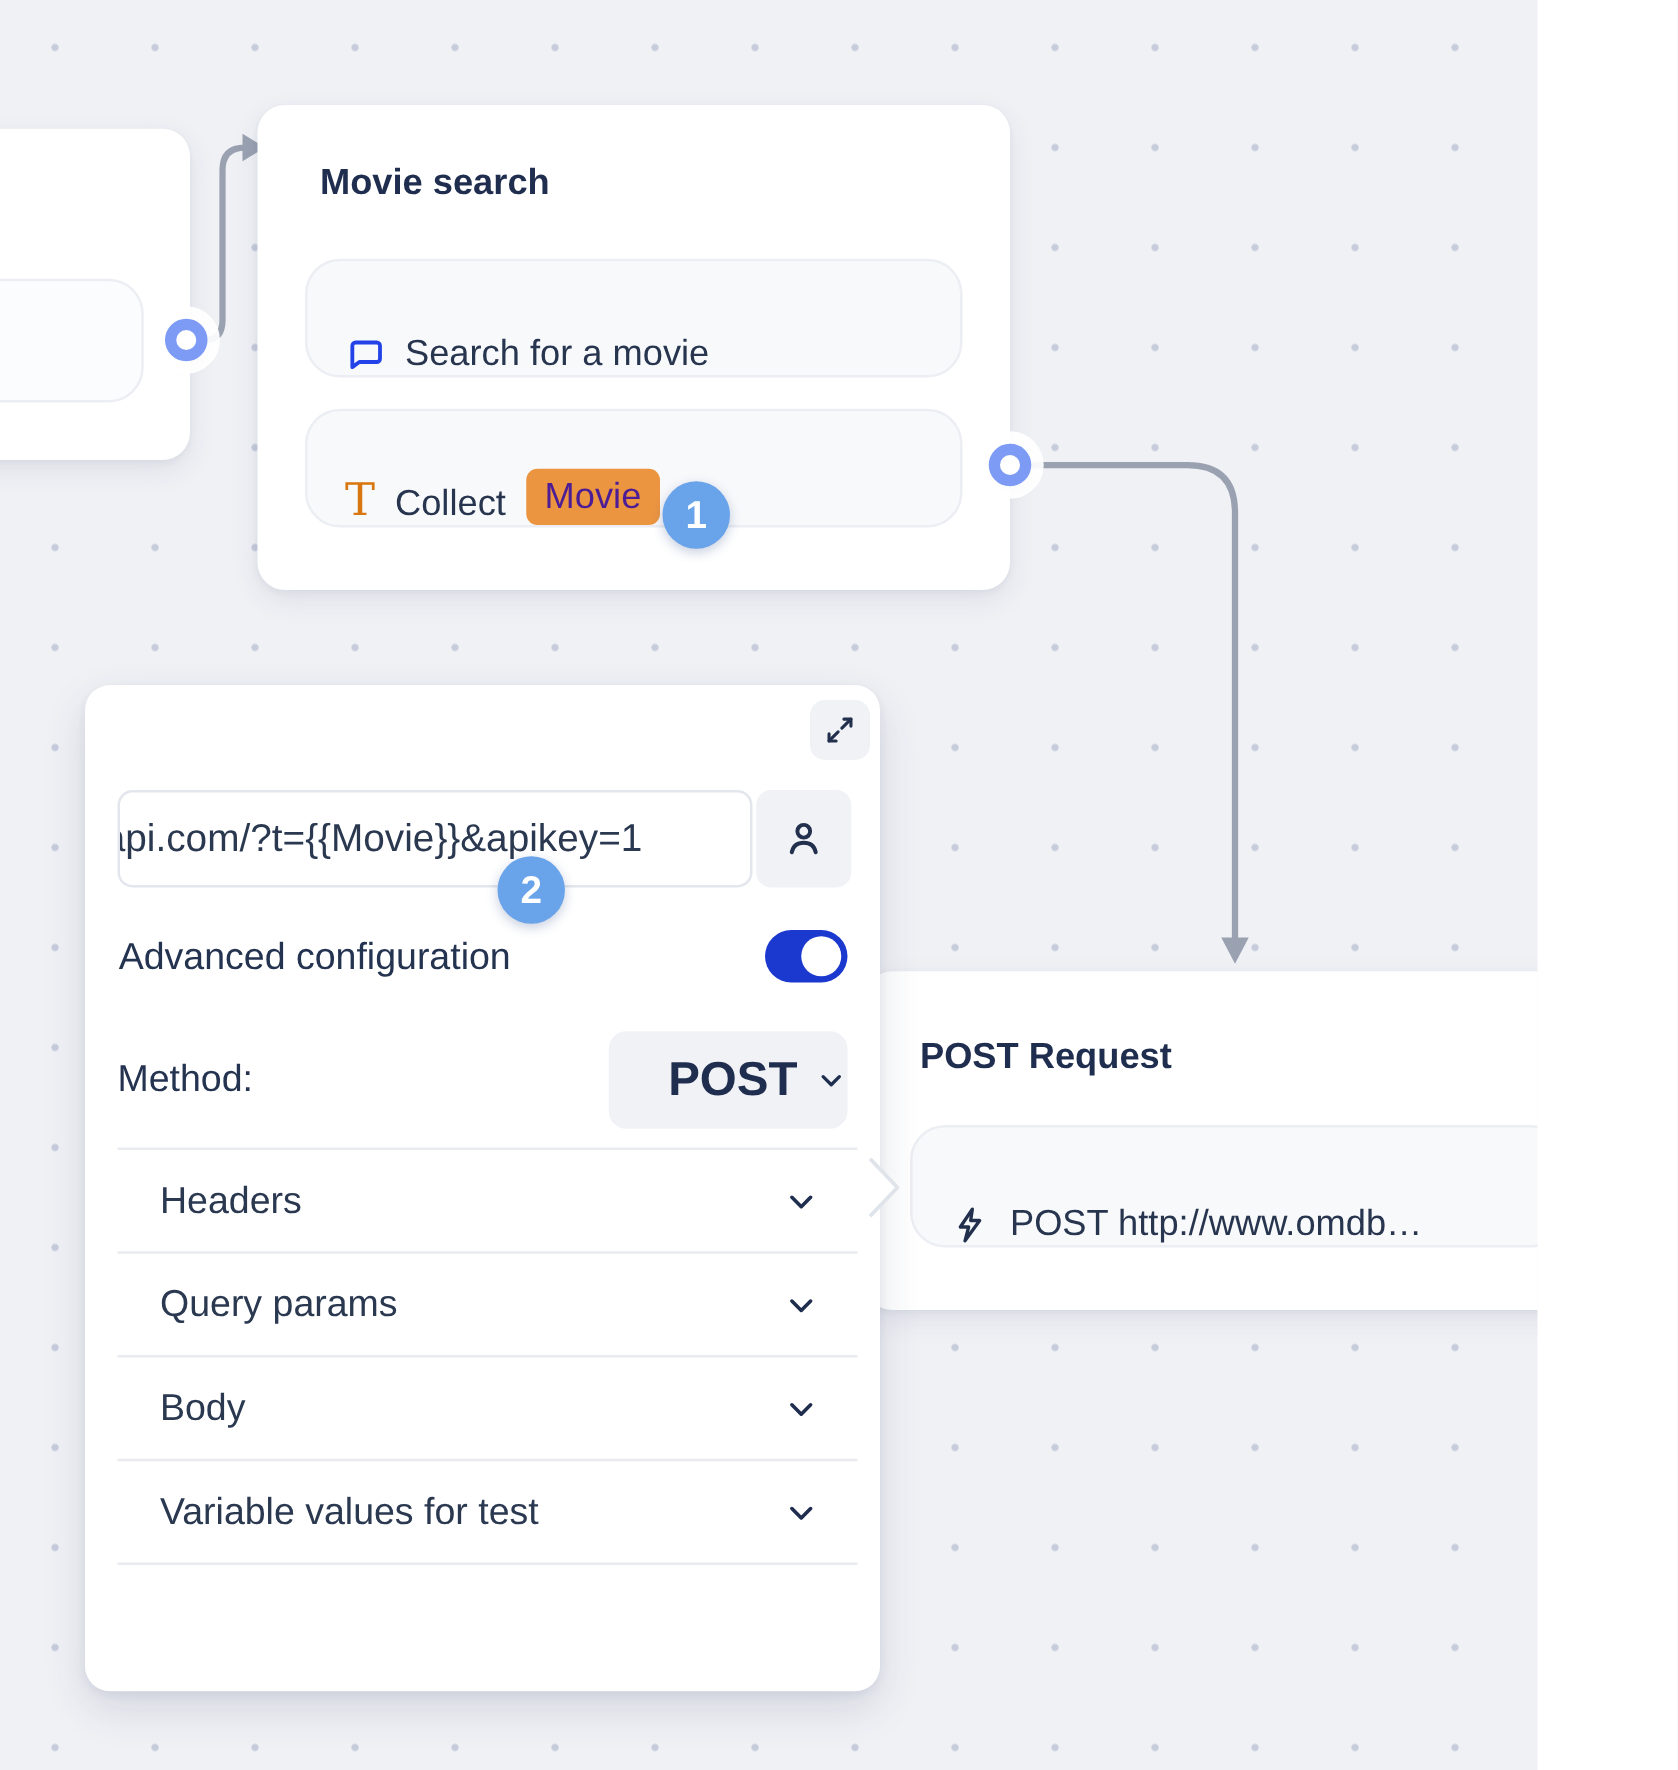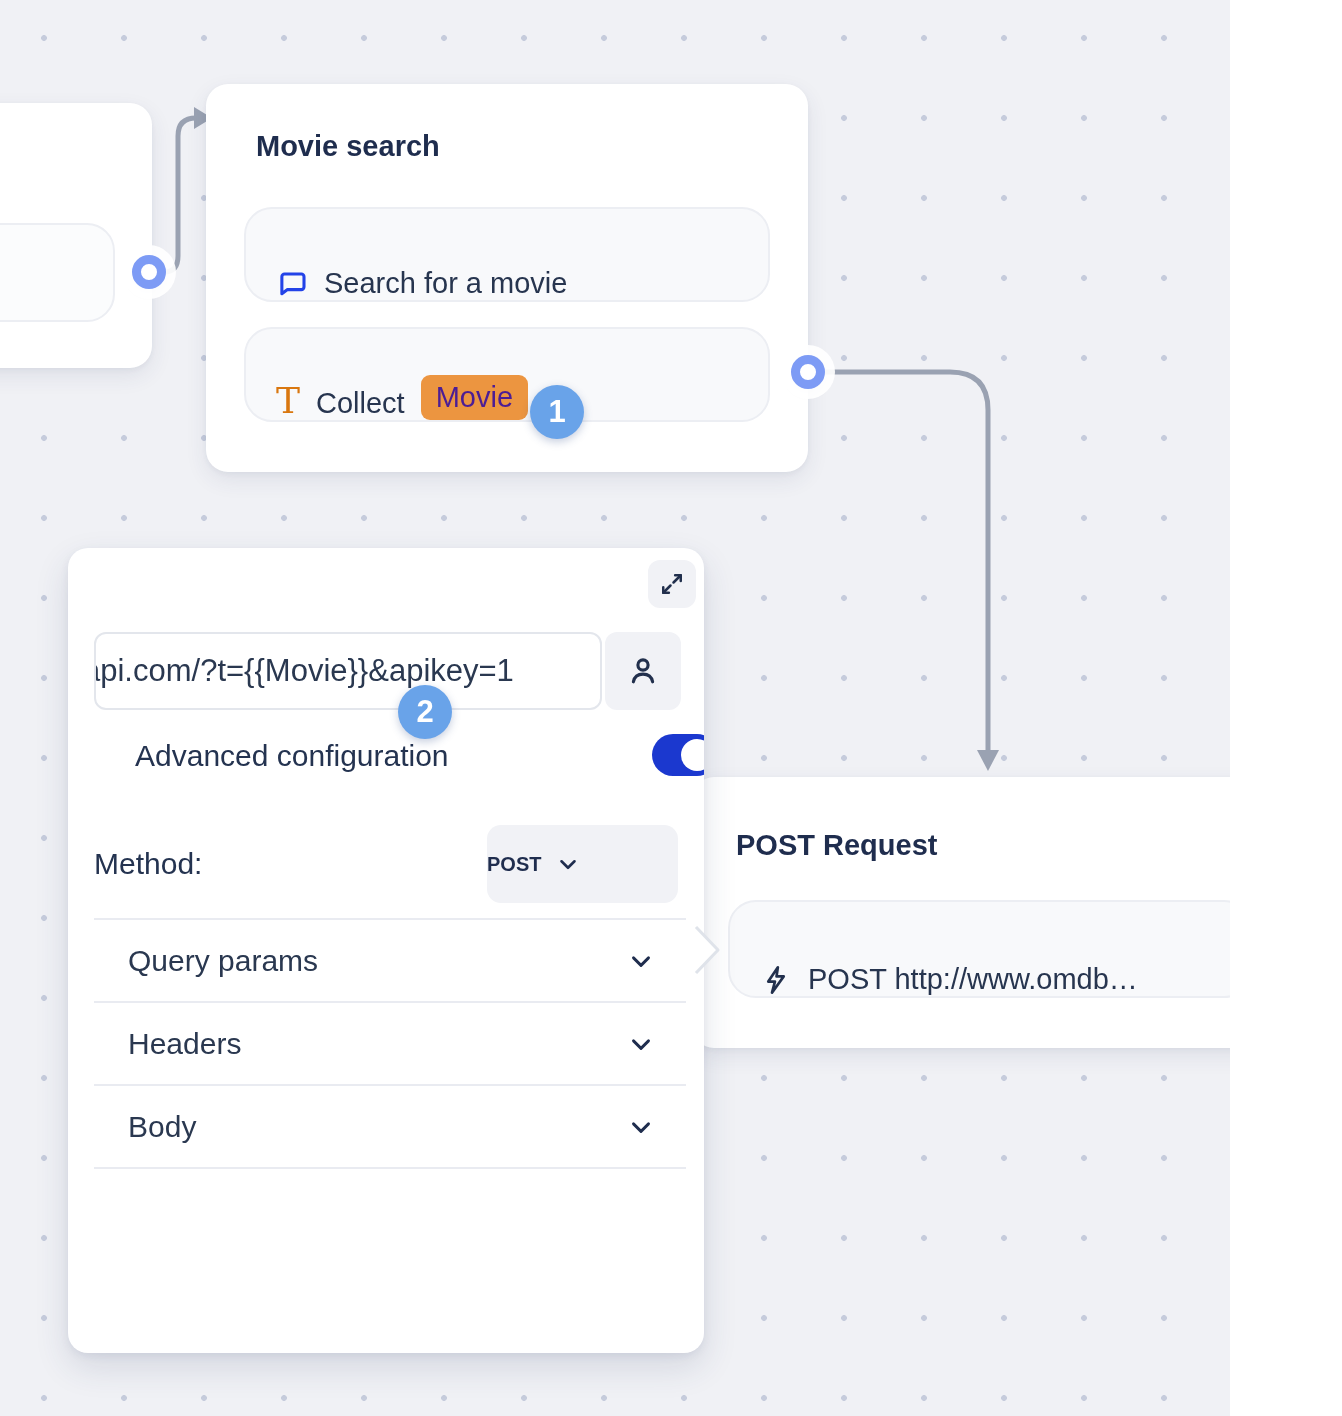--- a/index.html
+++ b/index.html
@@ -68,38 +68,38 @@
   }
   #expand-btn{left:580px;top:12px;width:48px;height:48px;}
   #person-btn{left:537px;top:84px;width:76px;height:78px;}
   #url-input{
     position:absolute;left:26px;top:84px;width:508px;height:78px;box-sizing:border-box;
     border:2px solid #e3e6ec;border-radius:12px;background:#fff;
     display:flex;align-items:center;overflow:hidden;
     font-size:31px;color:#2a3850;
   }
   #url-input .url-text{white-space:nowrap;margin-left:-13px;}
-  #adv-row{position:absolute;left:27px;top:182px;width:583px;height:52px;margin-left:40px;}
+  #adv-row{position:absolute;left:27px;top:192px;width:583px;height:52px;}
   #adv-row .adv-label{font-size:30px;color:#243350;line-height:52px;}
   #adv-toggle{
     position:absolute;right:0;top:4px;width:66px;height:42px;border-radius:21px;
     background:#1b38cf;cursor:pointer;
   }
   #adv-toggle .knob{
     position:absolute;right:5px;top:5px;width:32px;height:32px;border-radius:50%;background:#fff;
   }
   #method-row{
     position:absolute;left:26px;top:277px;width:584px;height:78px;
     display:flex;align-items:center;justify-content:space-between;gap:24px;
   }
   #method-row .method-label{font-size:30px;color:#243350;}
   #method-select{
     width:191px;height:78px;background:#f1f2f6;border-radius:14px;cursor:pointer;
-    display:flex;align-items:center;justify-content:flex-start;gap:14px;
-    font-size:20px;font-weight:700;color:#1f2d4e;
+    display:flex;align-items:center;justify-content:flex-end;gap:14px;
+    font-size:38px;font-weight:700;color:#1f2d4e;
   }
   #sections{position:absolute;left:26px;top:370px;width:592px;border-bottom:2px solid #e9ebf1;}
   .section{
     height:83px;border-top:2px solid #e9ebf1;box-sizing:border-box;cursor:pointer;
     display:flex;align-items:center;justify-content:space-between;
     padding:0 30px 0 34px;
   }
   .section .section-label{font-size:30px;color:#2a3850;}
   #test-btn{
     position:absolute;left:26px;top:727px;width:584px;height:92px;border:none;
@@ -201,37 +201,45 @@
         <span class="icon">
           <svg width="26" height="26" viewBox="0 0 24 24" fill="none" stroke="#1f2d4e" stroke-width="2.4" stroke-linecap="round" stroke-linejoin="round">
               <polyline points="6 9.5 12 15.5 18 9.5"></polyline>
             </svg>
         </span>
       </div>
     </div>
 
     <div id="sections">
       <div class="section">
+        <span class="section-label">Headers</span>
+        <span class="icon">
+          <svg width="30" height="30" viewBox="0 0 24 24" fill="none" stroke="#1f2d4e" stroke-width="2.3" stroke-linecap="round" stroke-linejoin="round">
+              <polyline points="6 9.5 12 15.5 18 9.5"></polyline>
+            </svg>
+        </span>
+      </div>
+      <div class="section">
         <span class="section-label">Query params</span>
         <span class="icon">
           <svg width="30" height="30" viewBox="0 0 24 24" fill="none" stroke="#1f2d4e" stroke-width="2.3" stroke-linecap="round" stroke-linejoin="round">
               <polyline points="6 9.5 12 15.5 18 9.5"></polyline>
             </svg>
         </span>
       </div>
       <div class="section">
-        <span class="section-label">Headers</span>
-        <span class="icon">
-          <svg width="30" height="30" viewBox="0 0 24 24" fill="none" stroke="#1f2d4e" stroke-width="2.3" stroke-linecap="round" stroke-linejoin="round">
-              <polyline points="6 9.5 12 15.5 18 9.5"></polyline>
-            </svg>
-        </span>
-      </div>
-      <div class="section">
         <span class="section-label">Body</span>
+        <span class="icon">
+          <svg width="30" height="30" viewBox="0 0 24 24" fill="none" stroke="#1f2d4e" stroke-width="2.3" stroke-linecap="round" stroke-linejoin="round">
+              <polyline points="6 9.5 12 15.5 18 9.5"></polyline>
+            </svg>
+        </span>
+      </div>
+      <div class="section">
+        <span class="section-label">Variable values for test</span>
         <span class="icon">
           <svg width="30" height="30" viewBox="0 0 24 24" fill="none" stroke="#1f2d4e" stroke-width="2.3" stroke-linecap="round" stroke-linejoin="round">
               <polyline points="6 9.5 12 15.5 18 9.5"></polyline>
             </svg>
         </span>
       </div>
     </div>
 
   </div>
 

